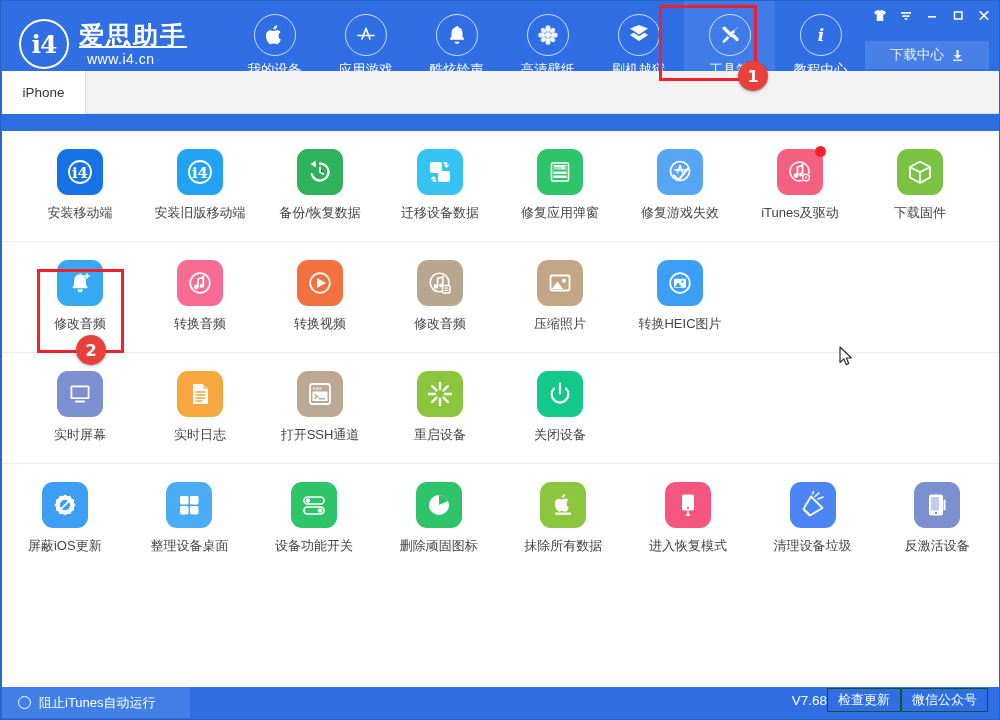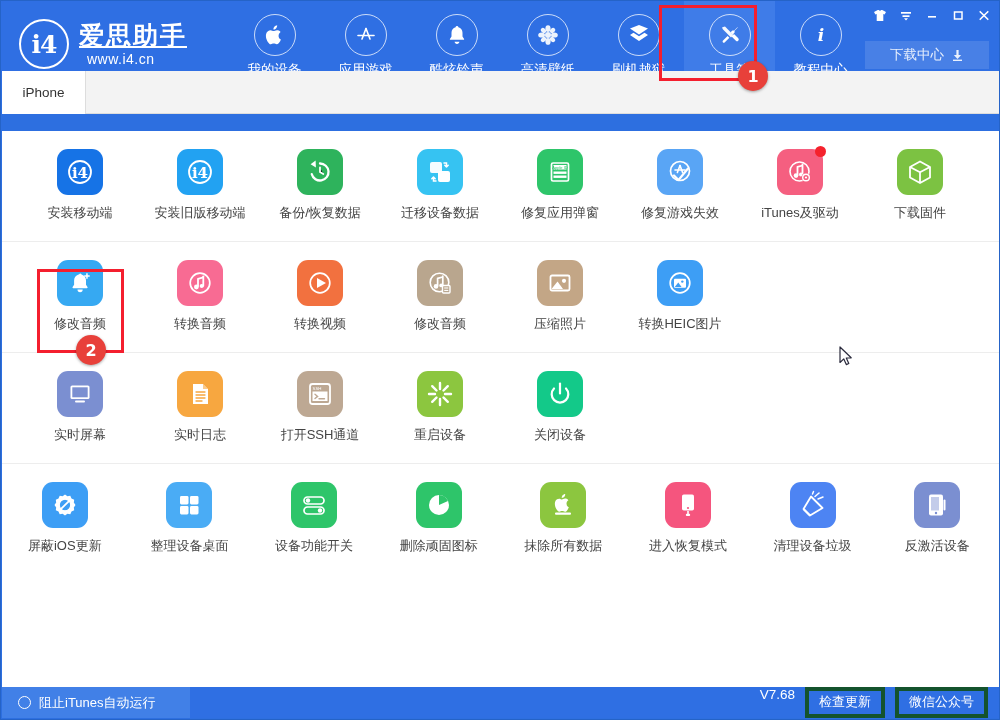--- a/index.html
+++ b/index.html
@@ -167,25 +167,25 @@
     padding-left: 16px;
     cursor: pointer;
   }
   .radio-circle {
     width: 13px; height: 13px; border-radius: 50%;
     border: 1.5px solid #fff; flex: none;
   }
   .status-left span { color: #fff; font-size: 13px; }
   .status-right {
     position: absolute; right: 12px; top: 0; height: 26px;
-    display: flex; align-items: flex-start; gap: 10px;
+    display: flex; align-items: center; 
   }
   .ver { color: #fff; font-size: 13.5px; }
   .sbtn {
-    border: 4px solid #14532d;
+    border: 1px solid #14532d;
     color: #fff; font-size: 13px;
     padding: 3px 10px 4px; cursor: pointer;
     line-height: 1.2;
   }
 
   
   .cursor { position: absolute; z-index: 40; pointer-events: none; }
 </style>
 </head>
 <body>

